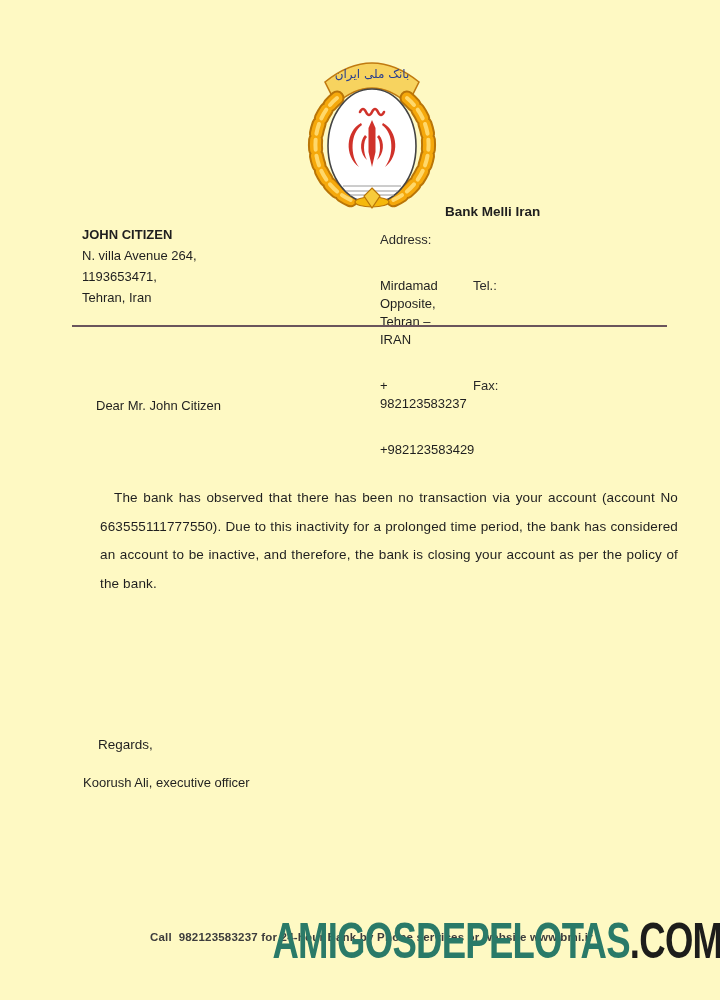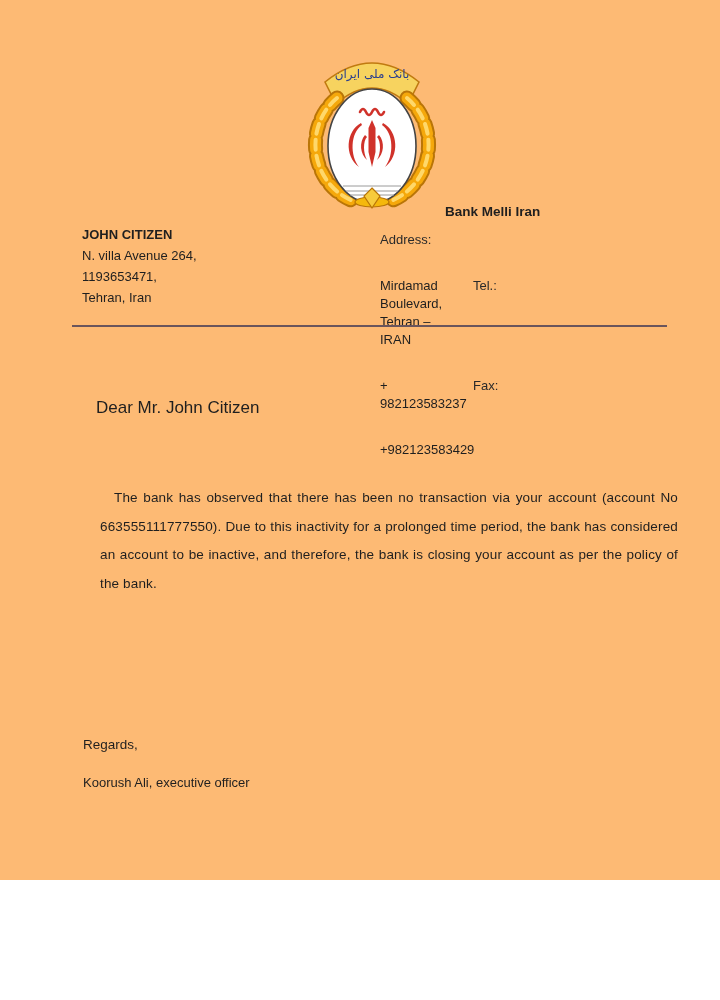--- a/index.html
+++ b/index.html
@@ -1,39 +1,39 @@
 <!DOCTYPE html>
 <html><head>
 <meta charset="utf-8">
 <style>
   html,body{margin:0;padding:0;background:#ffffff;}
   .page{
-    position:relative;width:720px;height:880px;background:#fdba74;overflow:hidden;
+    position:relative;width:720px;height:1000px;background:#fef9c3;overflow:hidden;
     font-family:"Liberation Sans",sans-serif;color:#262626;
   }
   
   .logo{position:absolute;left:297px;top:40px;width:150px;height:170px;}
   
   .recipient{position:absolute;left:82px;top:224px;font-size:13px;line-height:21px;color:#1f1f1f;}
   .recipient .name{font-weight:bold;}
   .bank-info{position:absolute;left:380px;top:204px;font-size:13px;color:#1f1f1f;}
   .bank-name{font-weight:bold;margin-left:65px;font-size:13.5px;display:block;margin-bottom:12px;}
   .bank-grid{display:grid;grid-template-columns:65px 250px;row-gap:0;column-gap:0;line-height:18px;gap:28px;}
   .bank-grid .lbl{color:#2a2a2a;}
   
   .separator{position:absolute;left:72px;top:325px;width:595px;border-top:2px solid #6a555c;}
   
-  .salutation{position:absolute;left:96px;top:398px;font-size:17px;color:#1f1f1f;}
+  .salutation{position:absolute;left:96px;top:398px;font-size:13px;color:#1f1f1f;}
   .para{
     position:absolute;left:84px;width:578px;font-size:13.5px;line-height:28.5px;
     text-align:justify;text-indent:14px;letter-spacing:0.15px;color:#1f1f1f;margin:16px;
   }
   .para1{top:468px;}
   .para2{top:630px;}
-  .closing{position:absolute;left:83px;top:737px;font-size:13.5px;color:#1f1f1f;}
+  .closing{position:absolute;left:98px;top:737px;font-size:13.5px;color:#1f1f1f;}
   .signature{position:absolute;left:83px;top:775px;font-size:13px;color:#1f1f1f;}
   
   .footer-text{
     position:absolute;left:150px;top:931px;font-size:11.5px;font-weight:600;
     color:#3c3c3c;letter-spacing:0.2px;white-space:pre;z-index:1;
   }
   .watermark{
     position:absolute;right:-2px;top:914px;z-index:5;white-space:nowrap;
     font-family:"Liberation Sans",sans-serif;font-weight:bold;font-size:50px;
     letter-spacing:-1px;transform:scaleX(0.73);transform-origin:100% 50%;line-height:1.1;
@@ -88,21 +88,21 @@
     <div>N. villa Avenue 264,</div>
     <div>1193653471,</div>
     <div>Tehran, Iran</div>
   </div>
 
   <div class="bank-info">
     <span class="bank-name">Bank Melli Iran</span>
     <div class="bank-grid">
       <div class="lbl">Address:</div>
       <div></div>
-      <div>Mirdamad Boulevard, Tehran – IRAN</div>
+      <div>Mirdamad Opposite, Tehran – IRAN</div>
       <div class="lbl">Tel.:</div>
       <div>+ 982123583237</div>
       <div class="lbl">Fax:</div>
       <div>+982123583429</div>
     </div>
   </div>
 
   <div class="separator"></div>
 
   <div class="salutation">Dear Mr. John Citizen</div>

